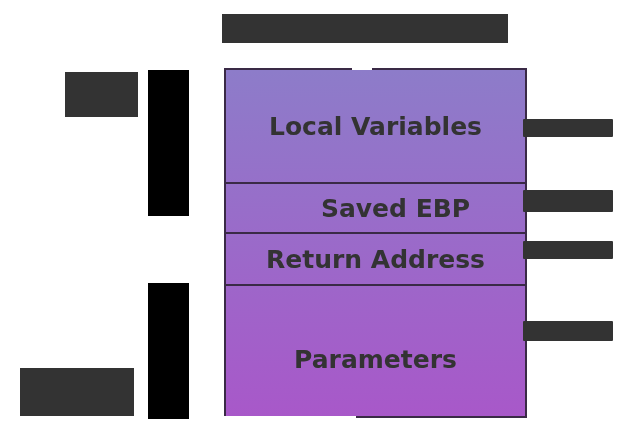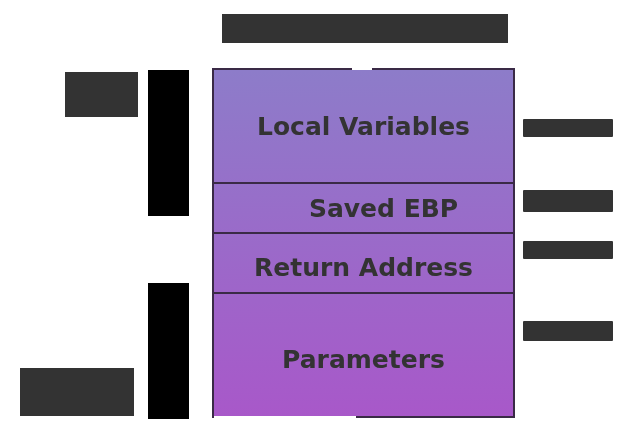--- a/index.html
+++ b/index.html
@@ -36,21 +36,21 @@
     left: 222px;
     top: 14px;
     width: 286px;
     height: 29px;
     background: #333333;
   }
 
   
   .frame {
     position: absolute;
-    left: 212px;
+    left: 224px;
     top: 68px;
     width: 303px;
     height: 350px;
     border: 2px solid #3a2a46;
     box-sizing: border-box;
     background: linear-gradient(180deg, #8d7cc9 0%, #a858c9 100%);
     text-align: right;
   }
   .seg {
     position: absolute;
@@ -64,21 +64,21 @@
     font-weight: 700;
     background: transparent;
   }
   .seg-label {
     font-size: 25px;
     line-height: 1;
     white-space: nowrap;
   }
   .seg-local    { top: 0px;   height: 114px; border-bottom: 2px solid #3a2a46; }
   .seg-ebp      { top: 114px; height: 50px;  border-bottom: 2px solid #3a2a46; padding-left: 40px; }
-  .seg-ret      { top: 164px; height: 52px;  border-bottom: 2px solid #3a2a46; margin-top: 8px; }
+  .seg-ret      { top: 164px; height: 52px;  border-bottom: 2px solid #3a2a46; }
   .seg-params   { top: 216px; height: 146px; }
 
   
   .border-nick {
     position: absolute;
     left: 352px;
     top: 66px;
     width: 20px;
     height: 4px;
     background: #ffffff;

